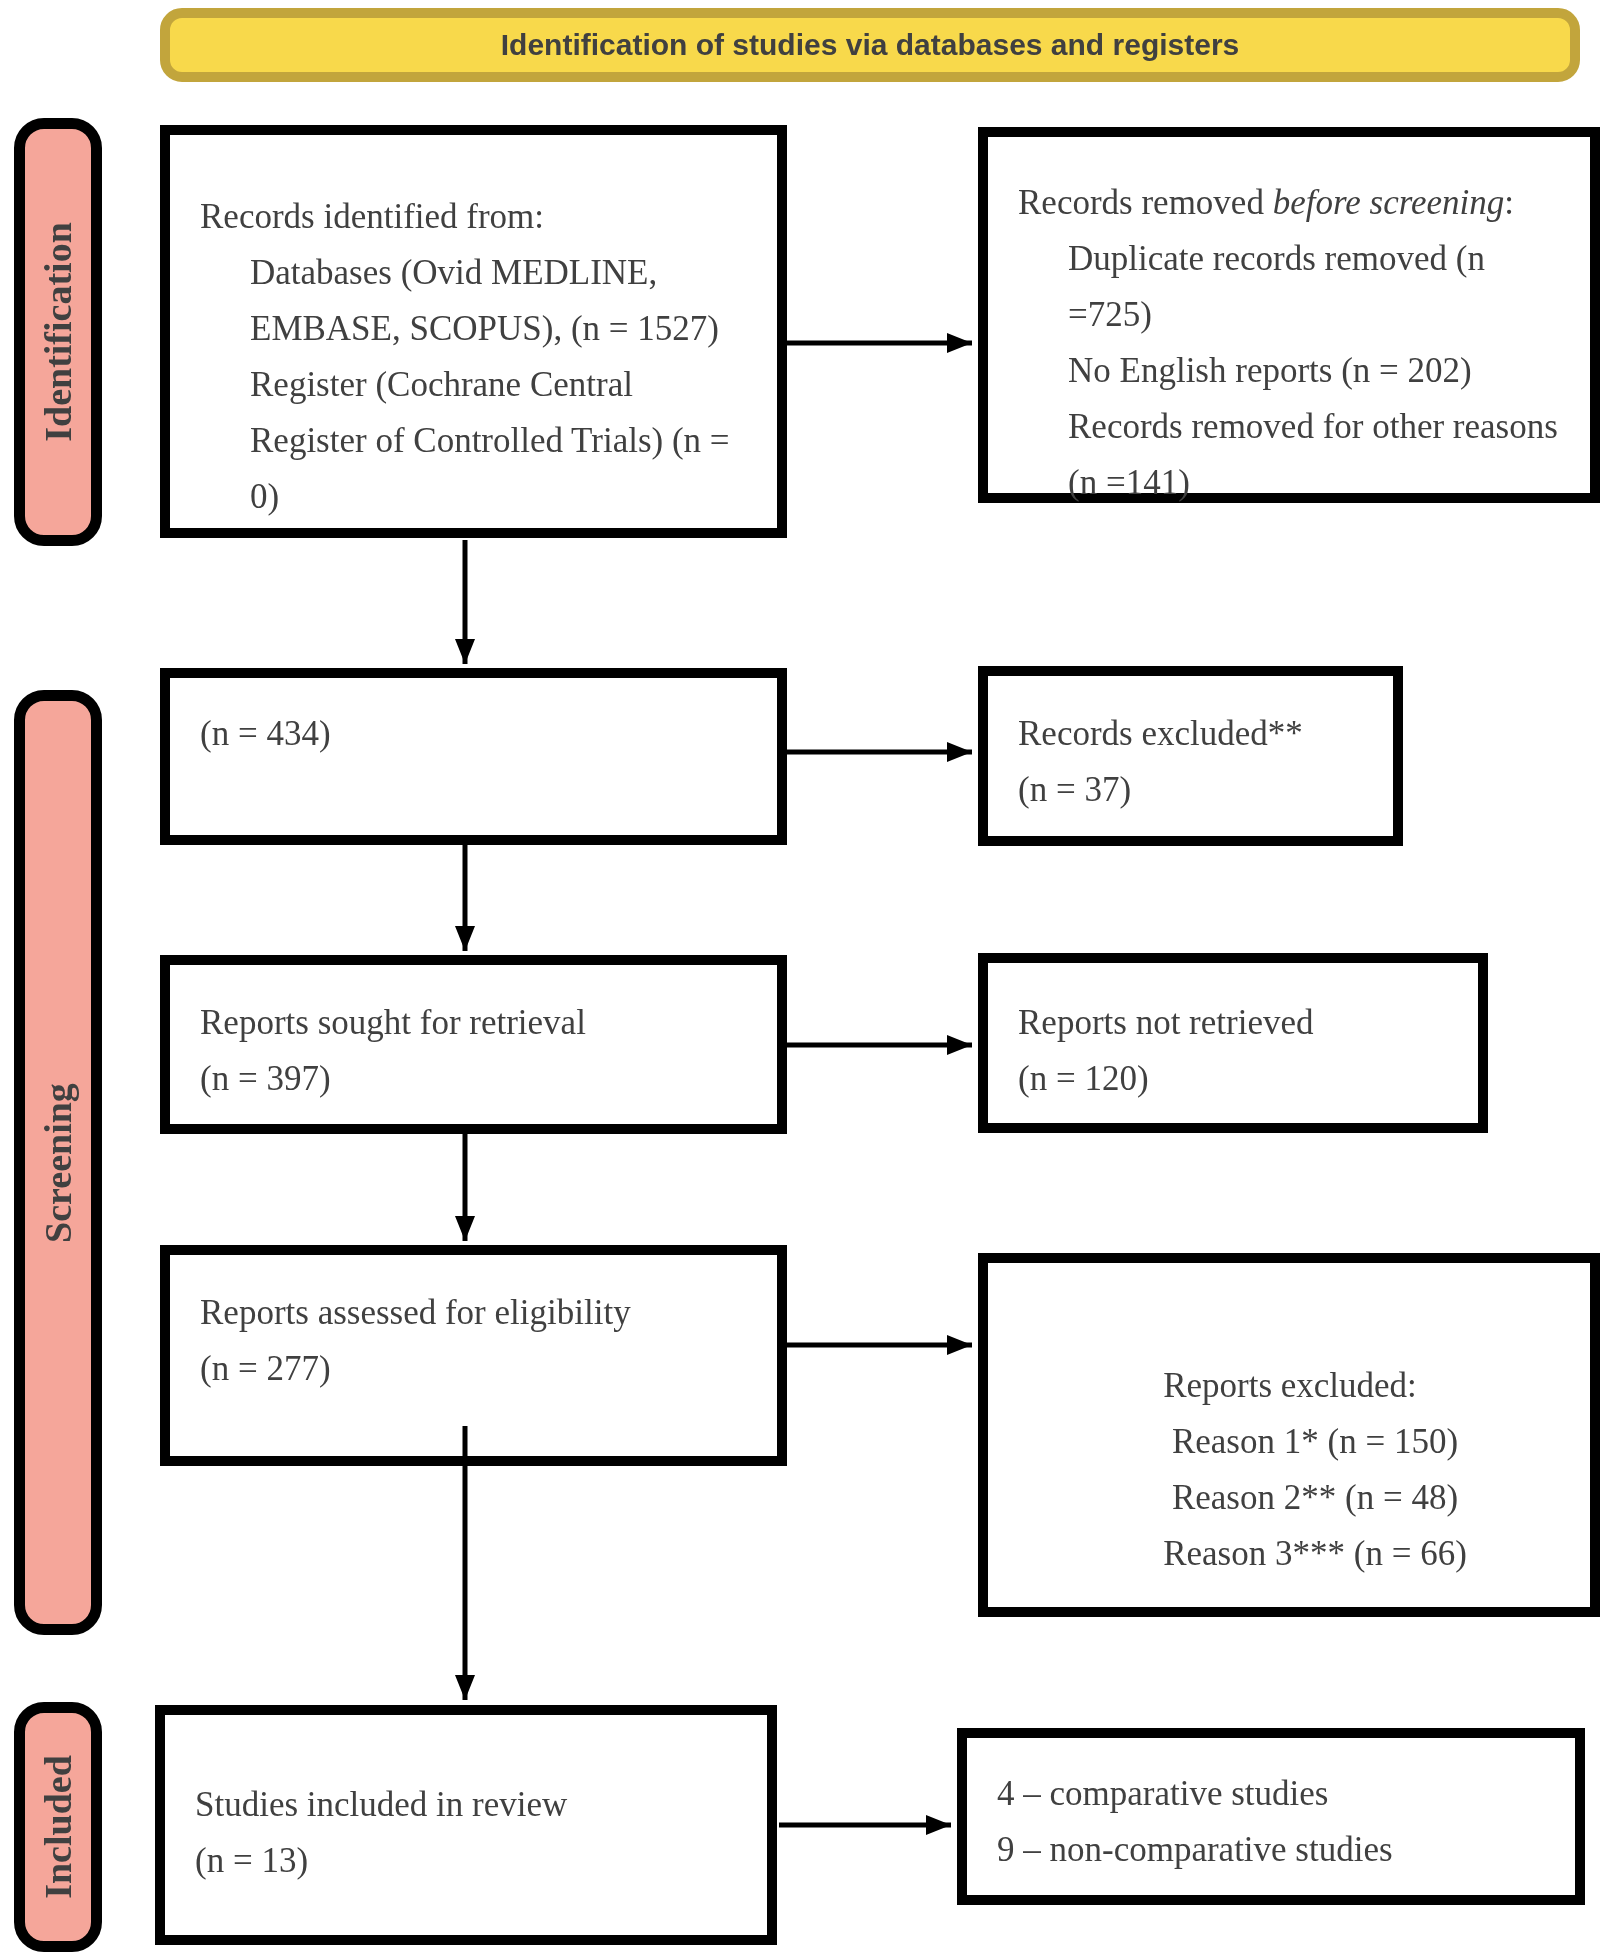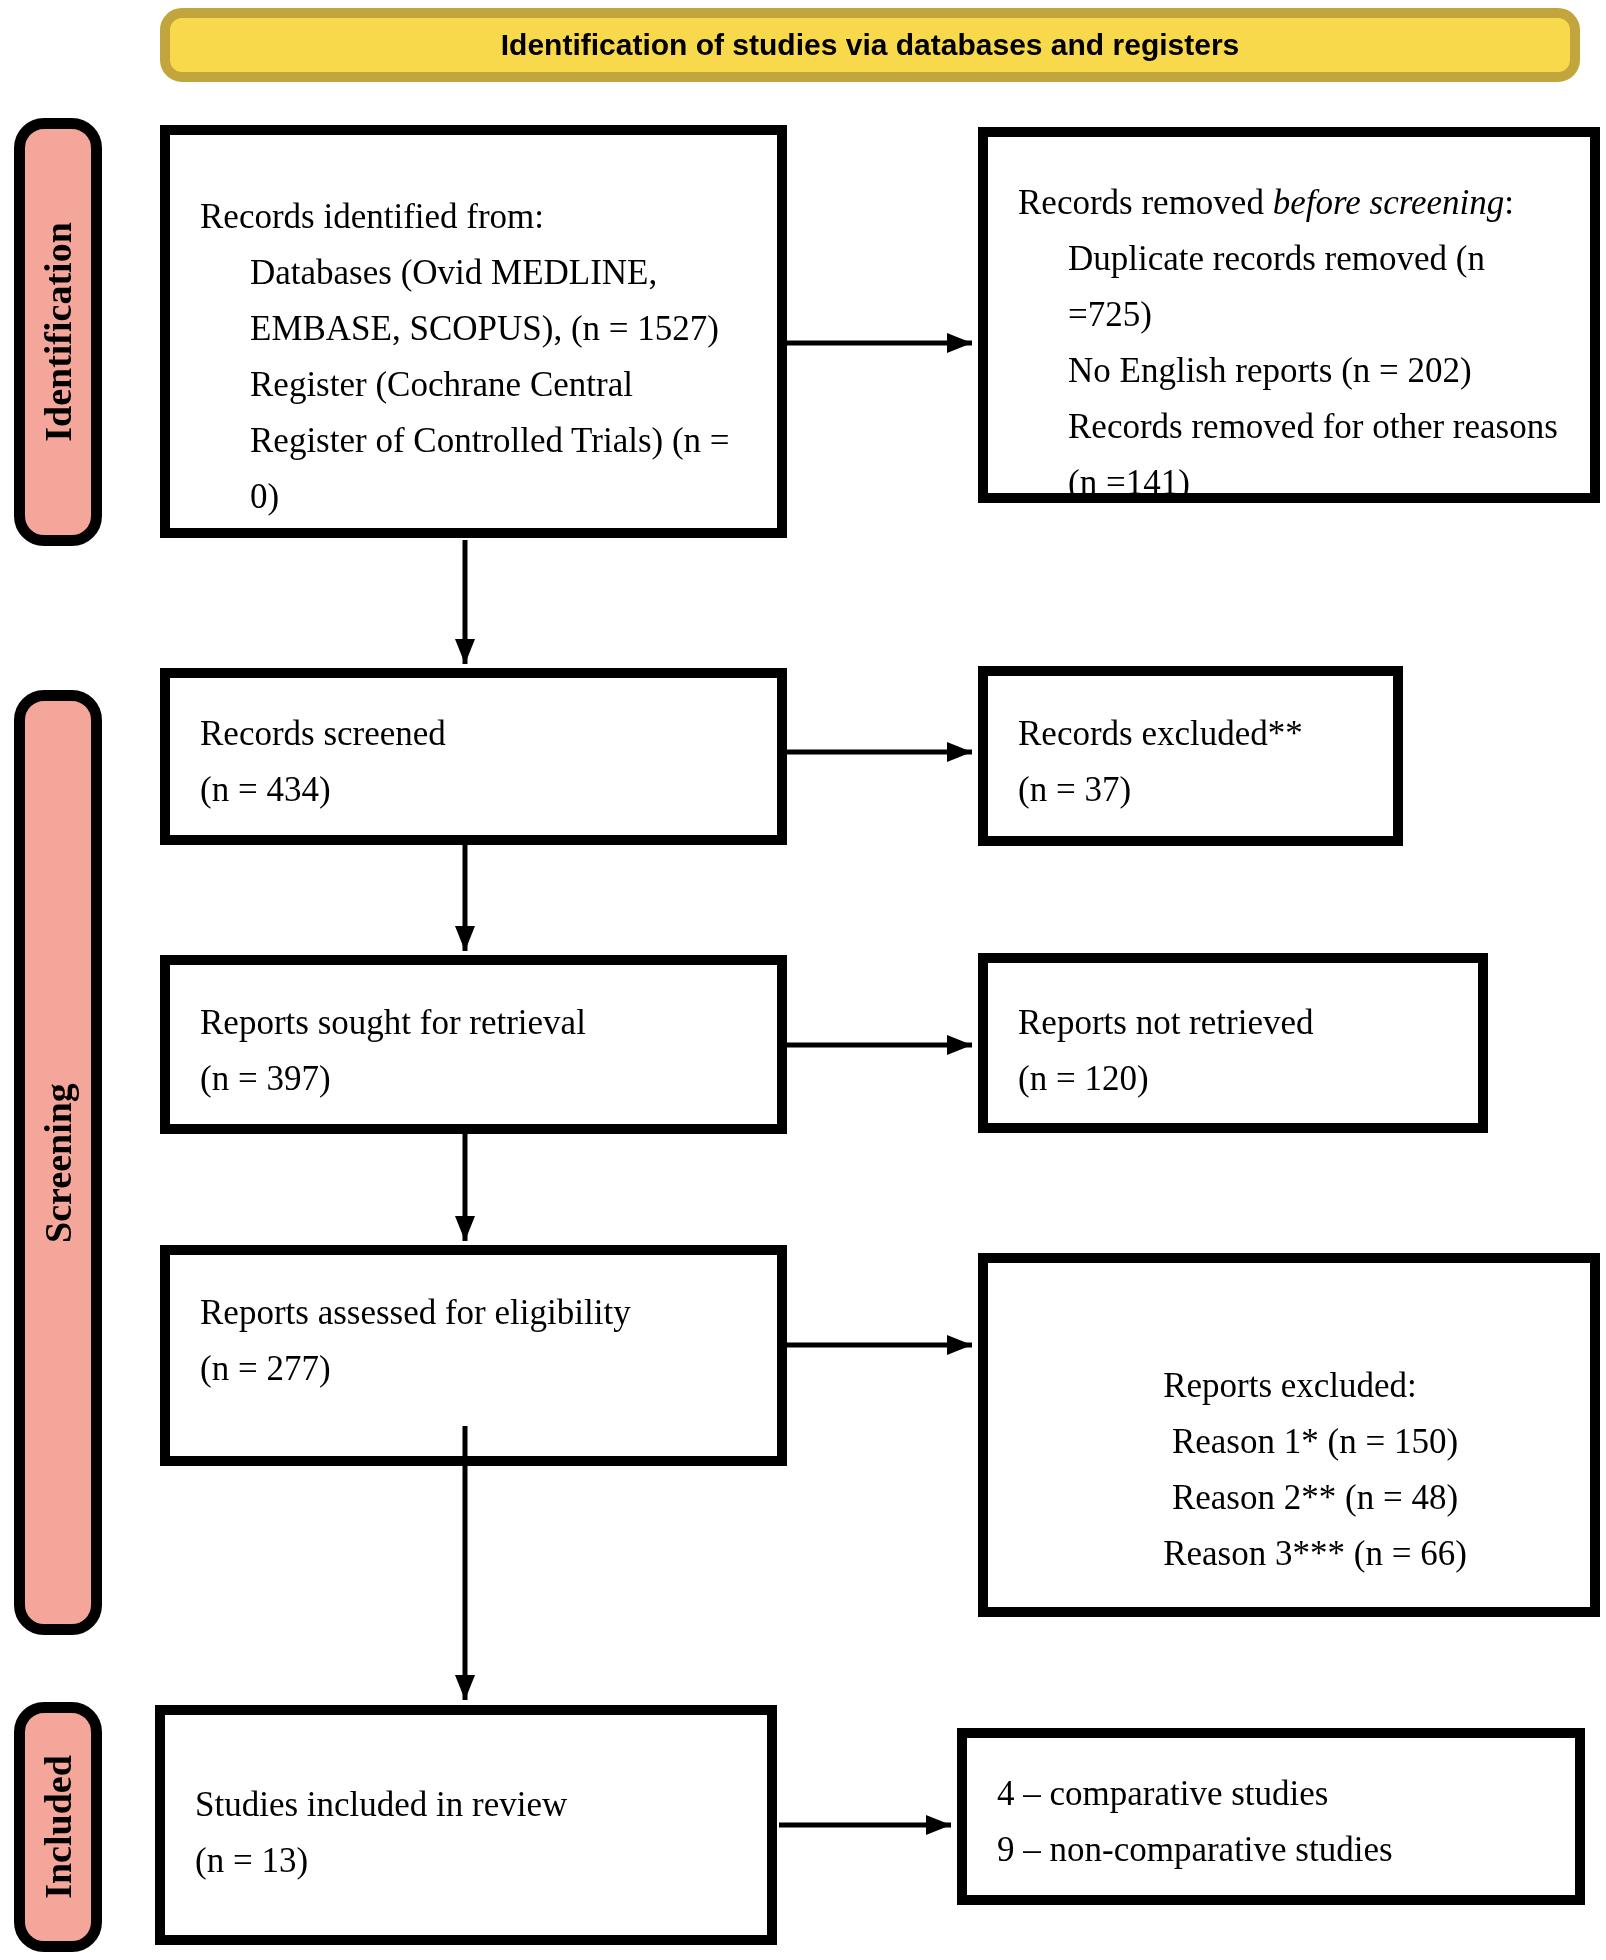--- a/index.html
+++ b/index.html
@@ -1,21 +1,21 @@
 <!DOCTYPE html>
 <html><head>
 <meta charset="utf-8">
 <style>
   html,body{margin:0;padding:0;background:#ffffff;}
   #canvas{
     position:relative;
     width:1606px;height:1960px;
     background:#ffffff;
     font-family:"Liberation Serif", serif;
-    color:#000000;
+    color:#404040;
     overflow:hidden;
   }
   
   .banner{
     position:absolute;left:160px;top:8px;width:1420px;height:74px;
     box-sizing:border-box;
     background:#F8D94B;
     border:10px solid #C2A53C;
     border-radius:22px;
     display:flex;align-items:center;justify-content:center;
@@ -105,21 +105,20 @@
     <div class="inner">
       <div><span>Records removed </span><span class="ital">before screening</span><span>:</span></div>
       <div class="indent">Duplicate records removed (n =725)</div>
       <div class="indent">No English reports (n = 202)</div>
       <div class="indent">Records removed for other reasons (n =141)</div>
     </div>
   </div>
 
   <div class="fbox" id="box-records-screened">
     <div class="inner">
-      <div>Records screened</div>
       <div>(n = 434)</div>
     </div>
   </div>
 
   <div class="fbox" id="box-records-excluded">
     <div class="inner">
       <div>Records excluded**</div>
       <div>(n = 37)</div>
     </div>
   </div>

